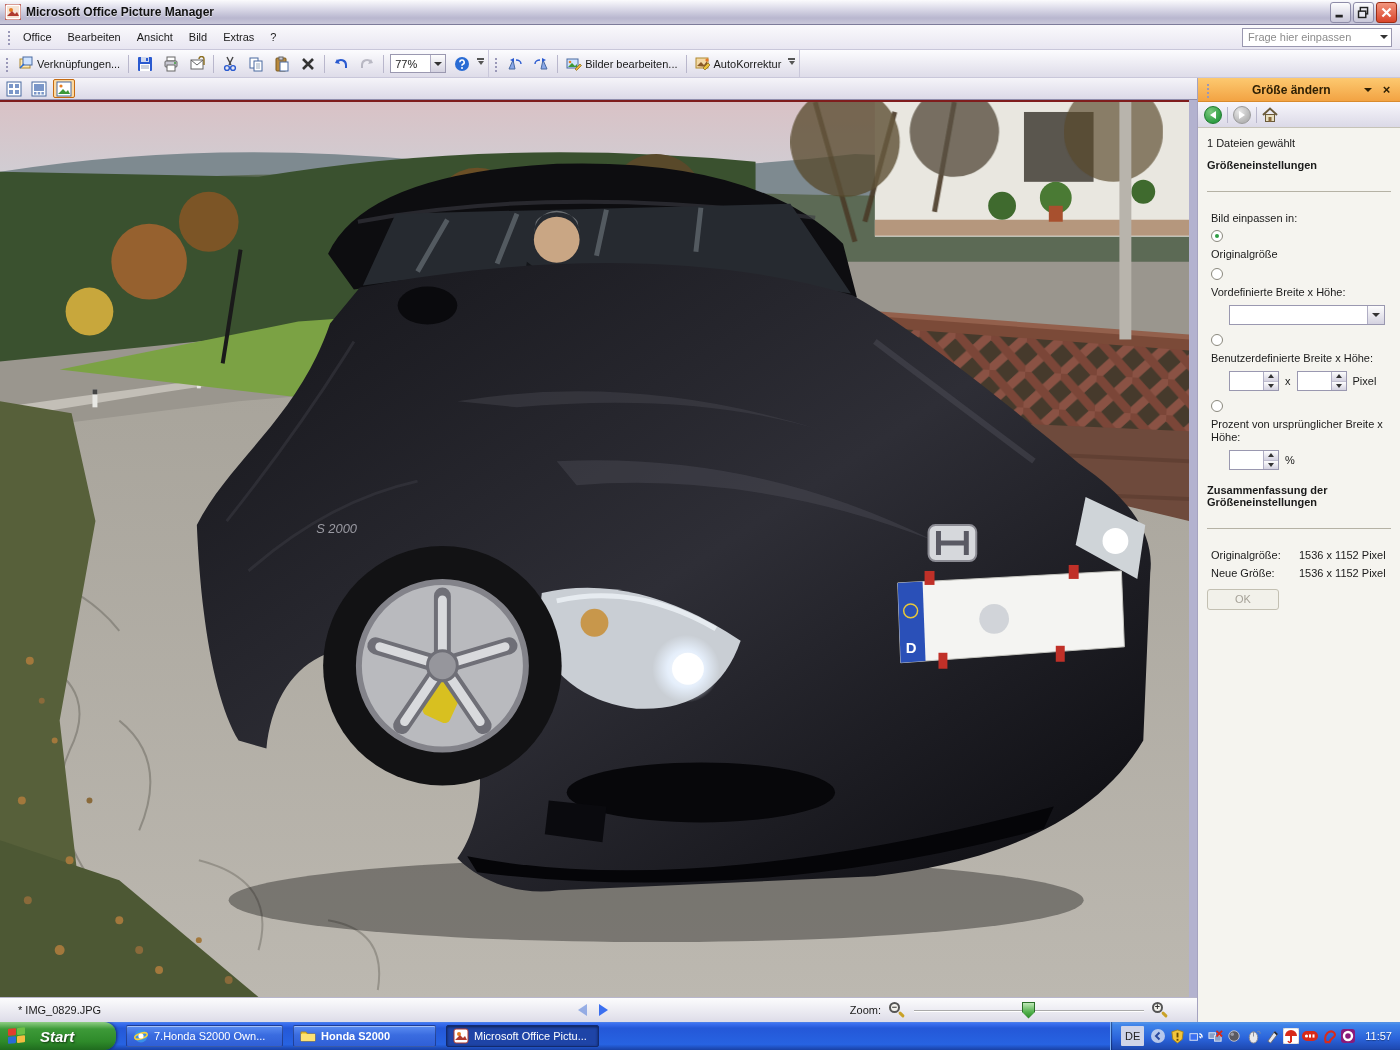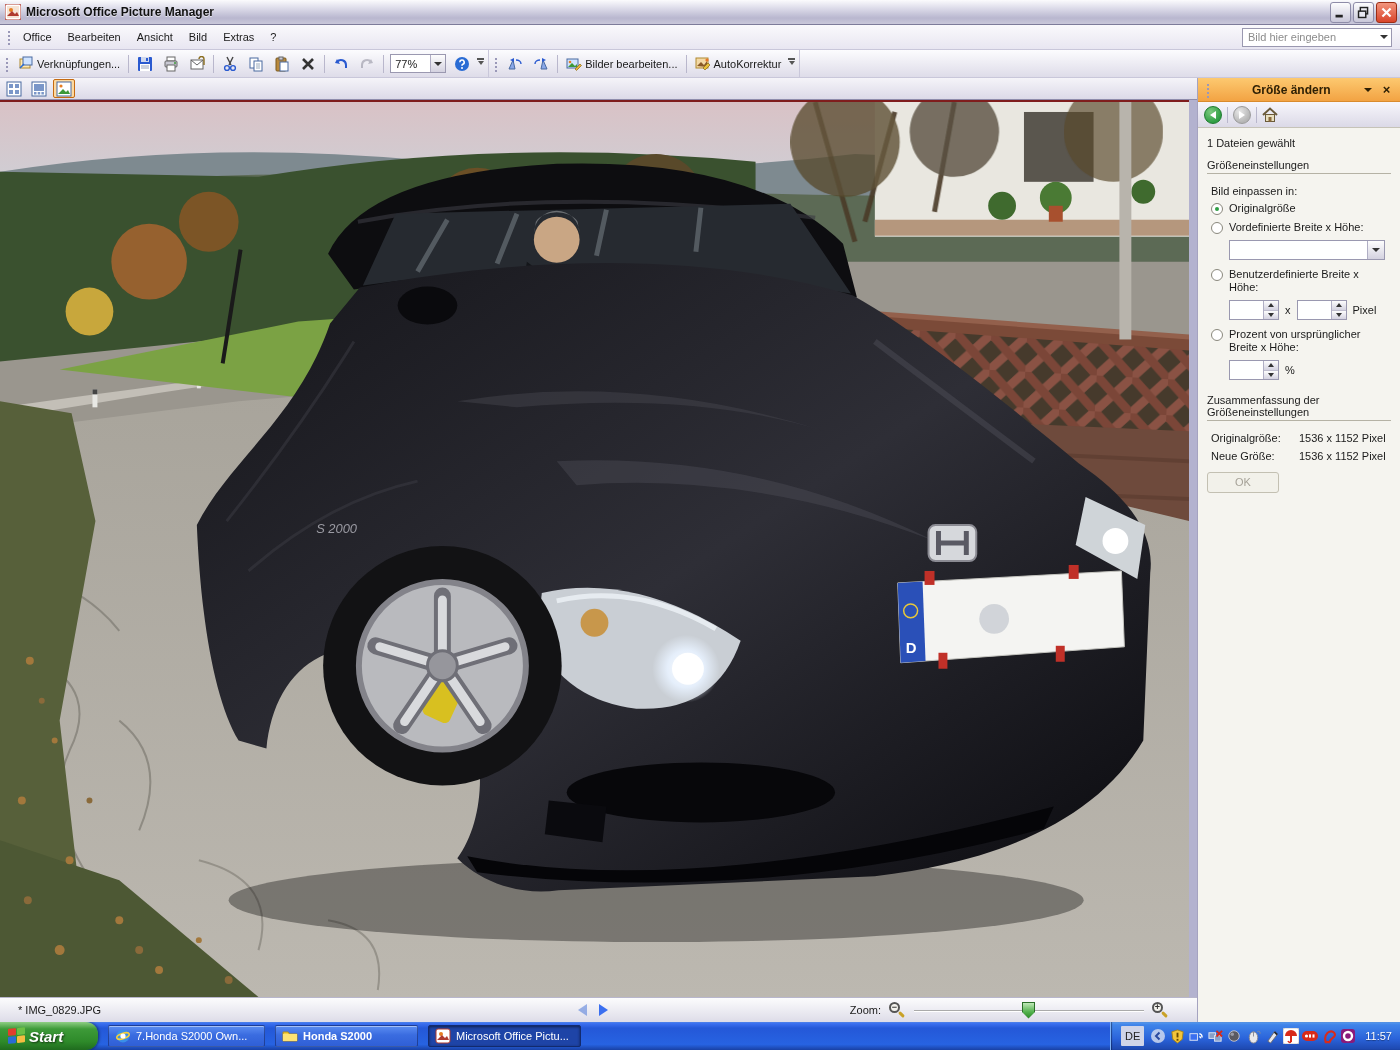--- a/index.html
+++ b/index.html
@@ -92,23 +92,23 @@
     background:linear-gradient(180deg,#f7f6fb,#dbd9e7); border-bottom:1px solid #c6c3b8; }
   .nav-sep { width:1px; height:16px; background:#b9b7cc; }
   .nav-circle { width:18px; height:18px; border-radius:50%; display:flex; align-items:center; justify-content:center; }
   .nav-back { background:radial-gradient(circle at 35% 30%,#7cc97e,#2f9e44 70%); border:1px solid #1d7a2e; }
   .nav-fwd  { background:radial-gradient(circle at 35% 30%,#e8e8e8,#b5b5b5 70%); border:1px solid #9a9a9a; }
   .nav-arrow-l { width:0;height:0;border-top:4px solid transparent;border-bottom:4px solid transparent;border-right:6px solid #fff; }
   .nav-arrow-r { width:0;height:0;border-top:4px solid transparent;border-bottom:4px solid transparent;border-left:6px solid #fff; }
 
   .panel-body { flex:1; padding:9px 9px 0 9px; overflow:hidden; }
   .pb-status { margin-bottom:10px; }
-  .pb-heading { font-weight:normal; border-bottom:1px solid #b5b2a5; padding-bottom:2px; margin-bottom:11px; }
+  .pb-heading { font-weight:bold; border-bottom:1px solid #b5b2a5; padding-bottom:20px; margin-bottom:20px; }
   .pb-sub { margin:0 0 5px 4px; }
-  .radio-row { display:flex; gap:6px; margin:0 0 6px 4px; align-items:flex-start; }
+  .radio-row { display:flex; gap:6px; margin:0 0 6px 4px; align-items:flex-start;flex-direction:column; }
   .radio { width:12px; height:12px; flex:0 0 12px; border:1px solid #8a887d; border-radius:50%; background:#fff; margin-top:1px; position:relative; }
   .radio.checked::after { content:""; position:absolute; left:3px; top:3px; width:4px; height:4px; border-radius:50%; background:#2f9e44; }
   .radio-label { line-height:13px; }
   .pb-select { margin:2px 0 8px 22px; width:156px; height:20px; background:#fff; border:1px solid #9a98b0; display:flex; }
   .pb-select .sel-val { flex:1; }
   .sel-btn { width:17px; background:linear-gradient(180deg,#fdfdfd,#d4d2e0); border-left:1px solid #b0aec4; display:flex; align-items:center; justify-content:center; }
   .spin-row { display:flex; align-items:center; gap:6px; margin:2px 0 8px 22px; }
   .spinbox { width:50px; height:20px; border:1px solid #9a98b0; background:#fff; display:flex; }
   .spin-val { flex:1; }
   .spin-col { width:15px; display:flex; flex-direction:column; border-left:1px solid #b0aec4; }
@@ -120,21 +120,21 @@
   .sum-row { display:flex; margin:0 0 6px 4px; }
   .sum-label { width:88px; flex:0 0 88px; }
   .ok-btn { margin:10px 0 0 0; width:72px; height:21px; background:#f2f1ea; border:1px solid #c3c0b2; border-radius:3px;
     color:#a6a298; text-align:center; line-height:19px; }
   .panel-footer { flex:0 0 30px; border-top:1px solid #c8c6ba; display:flex; align-items:center; gap:6px; padding:0 8px; }
   .link { color:#3a52ce; }
 
   
   .taskbar { height:28px; flex:0 0 28px; display:flex; align-items:center;
     background:linear-gradient(180deg,#4f83e8 0%,#3a6ff0 6%,#2458d8 22%,#2763e2 80%,#1941a5 100%); }
-  .start-btn { height:28px; width:98px; display:flex; align-items:center; gap:3px; padding:0 14px 0 8px;
+  .start-btn { height:28px; width:116px; display:flex; align-items:center; gap:14px; padding:0 14px 0 8px;
     background:linear-gradient(180deg,#8fce84 0%,#3d9a38 25%,#2e8a2a 70%,#1f6b1e 100%);
     border-radius:0 12px 12px 0; box-shadow:1px 0 3px rgba(0,0,0,.5); }
   .start-label { color:#fff; font-weight:bold; font-style:italic; font-size:15px; text-shadow:1px 1px 2px rgba(0,0,0,.6); }
   .winflag { width:18px; height:16px; display:grid; grid-template-columns:8px 8px; grid-template-rows:7px 7px; gap:1px; transform:skewY(-6deg); }
   .winflag i { border-radius:1px; }
   .winflag .r{background:#e13e2c;} .winflag .g{background:#6cbf45;} .winflag .b{background:#2a6cd4;} .winflag .y{background:#f5bd41;}
   .task-btn { height:22px; margin-left:10px; display:flex; align-items:center; gap:5px; padding:0 6px;
     border-radius:2px; border:1px solid rgba(0,0,30,.35); color:#fff;
     background:linear-gradient(180deg,#5b8df2,#3a6ce0 45%,#2f5fd6); box-shadow:inset 0 1px 0 rgba(255,255,255,.45); }
   .task-btn .tlabel { white-space:nowrap; overflow:hidden; }
@@ -181,21 +181,21 @@
   <div class="menubar">
     <div class="grip"></div>
     <div class="menu-item">Office</div>
     <div class="menu-item">Bearbeiten</div>
     <div class="menu-item">Ansicht</div>
     <div class="menu-item">Bild</div>
     <div class="menu-item">Extras</div>
     <div class="menu-item">?</div>
     <div class="spacer"></div>
     <div class="question-box">
-      <span class="qtext">Bild hier eingeben</span>
+      <span class="qtext">Frage hier einpassen</span>
       <span class="dd-arrow"></span>
     </div>
   </div>
 
   <div class="toolbar-row">
     <div class="tb-group">
       <div class="grip"></div>
       <div class="tb-btn">
         <svg class="icon16" viewBox="0 0 16 16">
           <rect x="2" y="3" width="10" height="9" fill="#ffe9b0" stroke="#b08a30"></rect>

